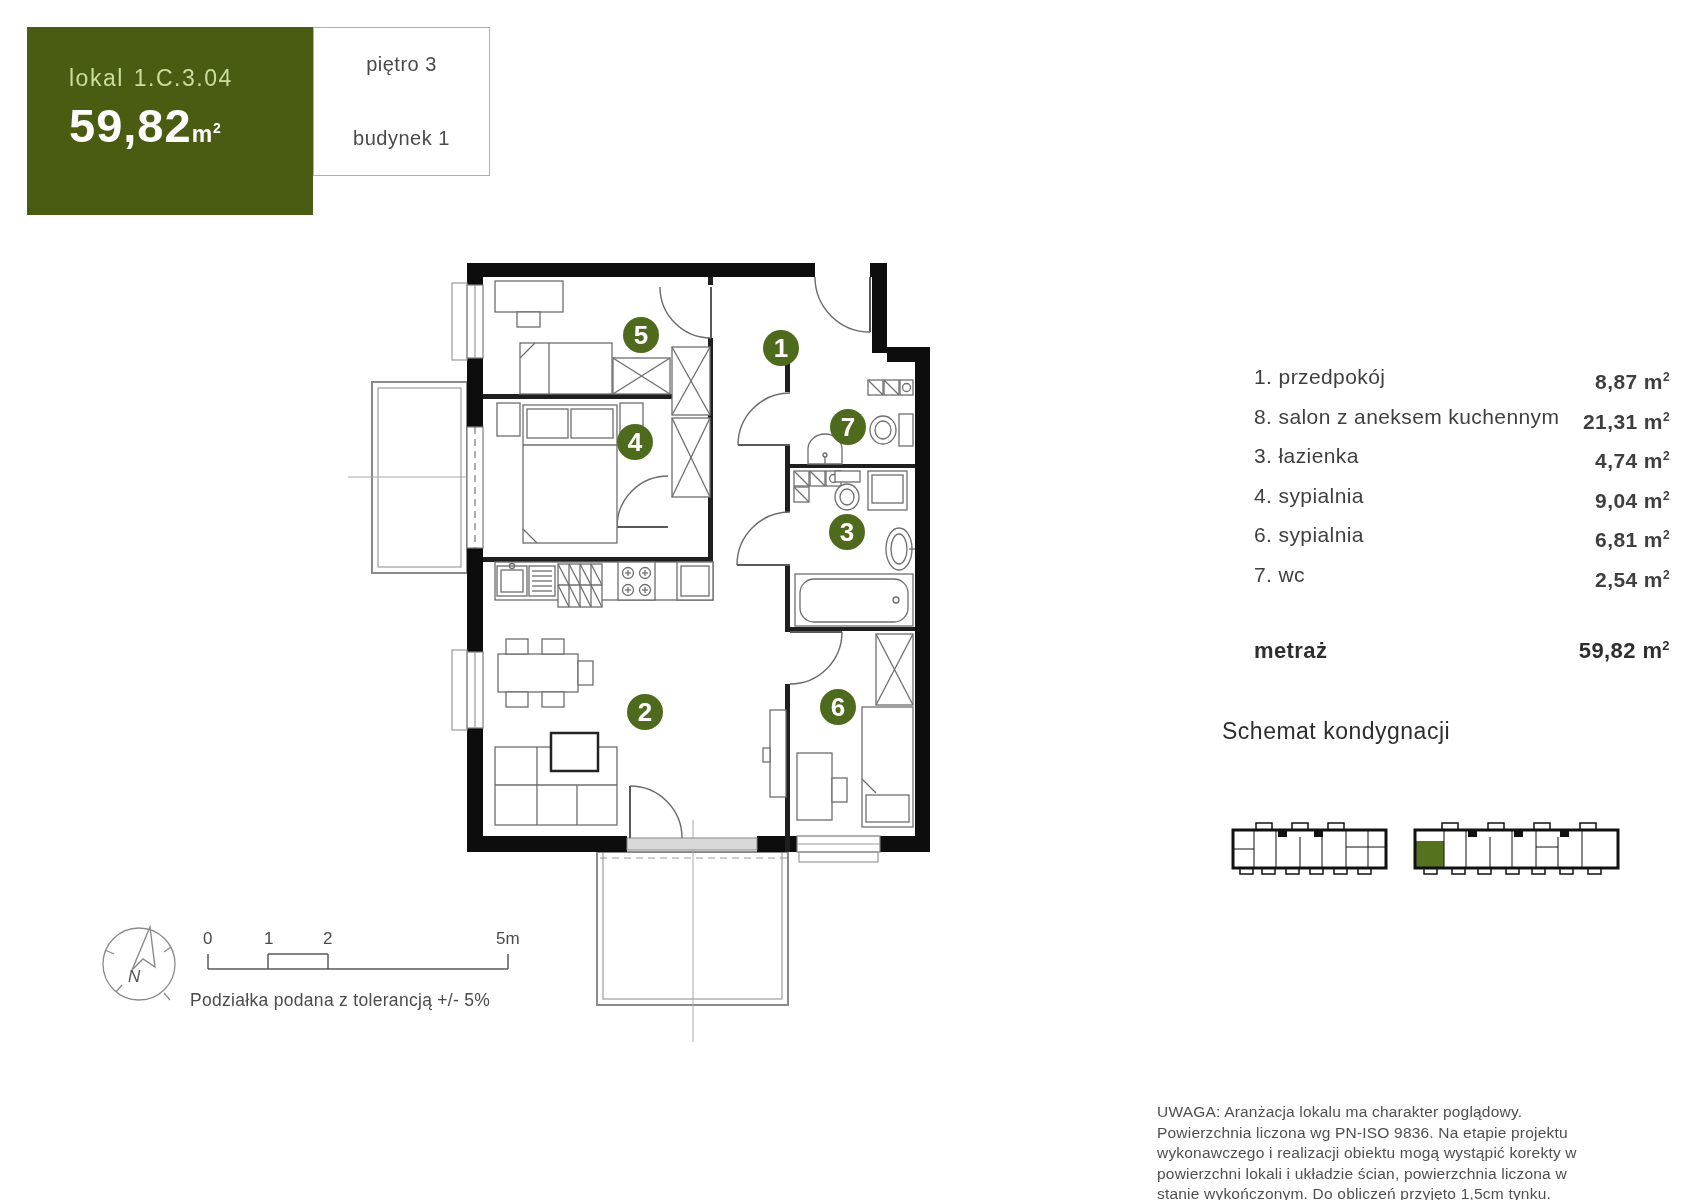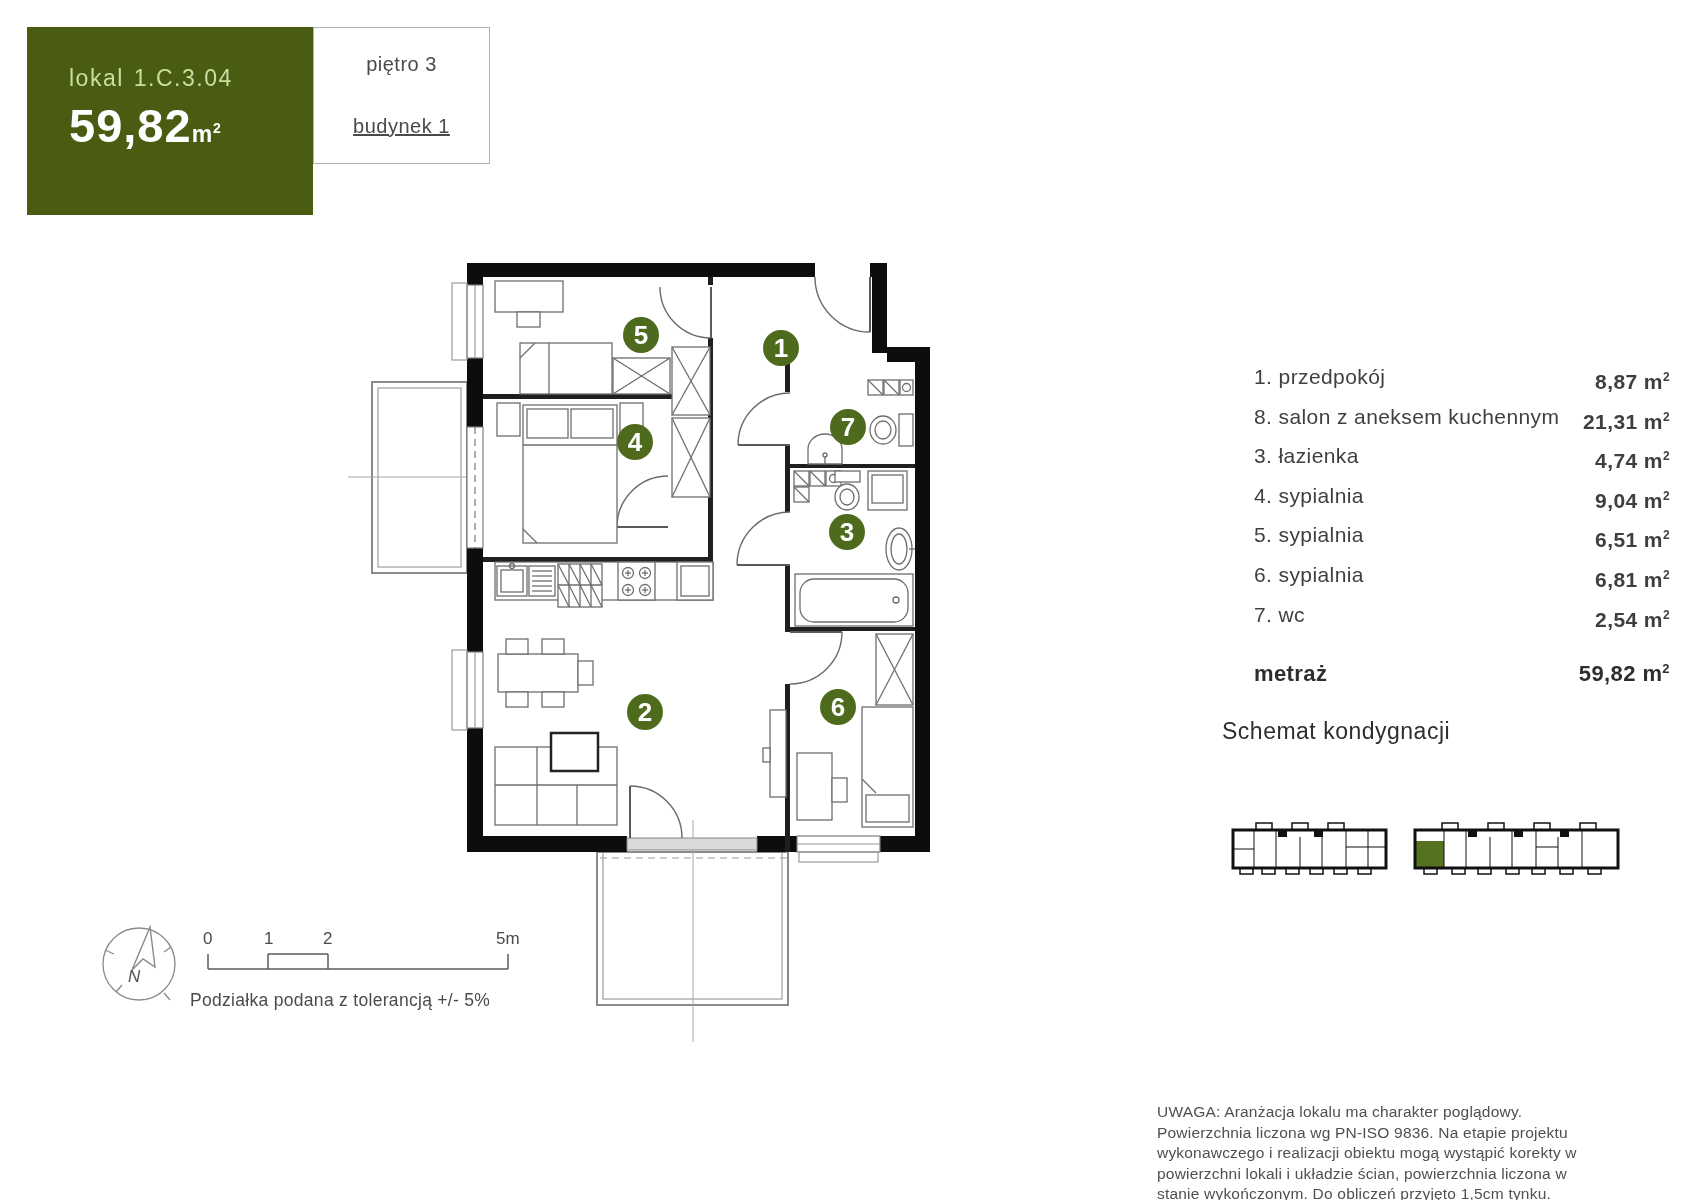--- a/index.html
+++ b/index.html
@@ -12,28 +12,28 @@
 
   
   .hdr-green{position:absolute;left:27px;top:27px;width:286px;height:188px;background:var(--accent);color:#fff;padding:38px 0 0 42px;}
   .hdr-lokal{font-size:23px;letter-spacing:1.5px;color:var(--light_green);}
   .hdr-lokal .id{margin-left:10px;}
   .hdr-area{margin-top:6px;font-size:47px;font-weight:bold;letter-spacing:1px;}
   .hdr-area .unit{font-size:23px;font-weight:bold;}
   .hdr-area sup{font-size:14px;}
   .hdr-cell{position:absolute;left:313px;width:177px;height:75px;border:1px solid #b0b0b0;display:flex;align-items:center;justify-content:center;font-size:20px;color:#4a4a4a;letter-spacing:0.5px;background:#fff;}
   .cell-top{top:27px;}
-  .cell-bottom{top:89px;border-top:none;text-decoration:underline;}
+  .cell-bottom{top:101px;border-top:none;}
 
   
   .legend{position:absolute;left:1254px;top:360px;width:416px;}
   .room-row{display:flex;justify-content:space-between;font-size:21px;line-height:34.6px;color:#3f3f3f;letter-spacing:0.4px;}
   .room-row .val{white-space:nowrap;font-weight:bold;}
   .room-row sup{font-size:12px;}
-  .total-row{display:flex;justify-content:space-between;font-size:22px;font-weight:bold;color:#2e2e2e;margin-top:24px;letter-spacing:0.4px;}
+  .total-row{display:flex;justify-content:space-between;font-size:22px;font-weight:bold;color:#2e2e2e;margin-top:40px;letter-spacing:0.4px;}
   .total-row sup{font-size:13px;}
 
   .schem-title{position:absolute;left:1222px;top:718px;font-size:23px;font-weight:normal;color:#2e2e2e;letter-spacing:0.5px;}
 
   
   svg{display:block;}
   .wall{fill:#0d0d0d;stroke:none;}
   .part{fill:#1f1f1f;stroke:none;}
   .furn{fill:#ffffff;stroke:#6e6e6e;stroke-width:1.3;}
   .furnl{fill:none;stroke:#6e6e6e;stroke-width:1.3;}
@@ -364,24 +364,20 @@
       <span>8. salon z aneksem kuchennym</span>
       <span class="val"><span>21,31</span>&nbsp;<span>m</span><sup>2</sup></span>
     </div>
     <div class="room-row">
       <span>3. łazienka</span>
       <span class="val"><span>4,74</span>&nbsp;<span>m</span><sup>2</sup></span>
     </div>
     <div class="room-row">
       <span>4. sypialnia</span>
       <span class="val"><span>9,04</span>&nbsp;<span>m</span><sup>2</sup></span>
-    </div>
-    <div class="room-row">
-      <span>5. sypialnia</span>
-      <span class="val"><span>6,51</span>&nbsp;<span>m</span><sup>2</sup></span>
     </div>
     <div class="room-row">
       <span>6. sypialnia</span>
       <span class="val"><span>6,81</span>&nbsp;<span>m</span><sup>2</sup></span>
     </div>
     <div class="room-row">
       <span>7. wc</span>
       <span class="val"><span>2,54</span>&nbsp;<span>m</span><sup>2</sup></span>
     </div>
     <div class="total-row">

